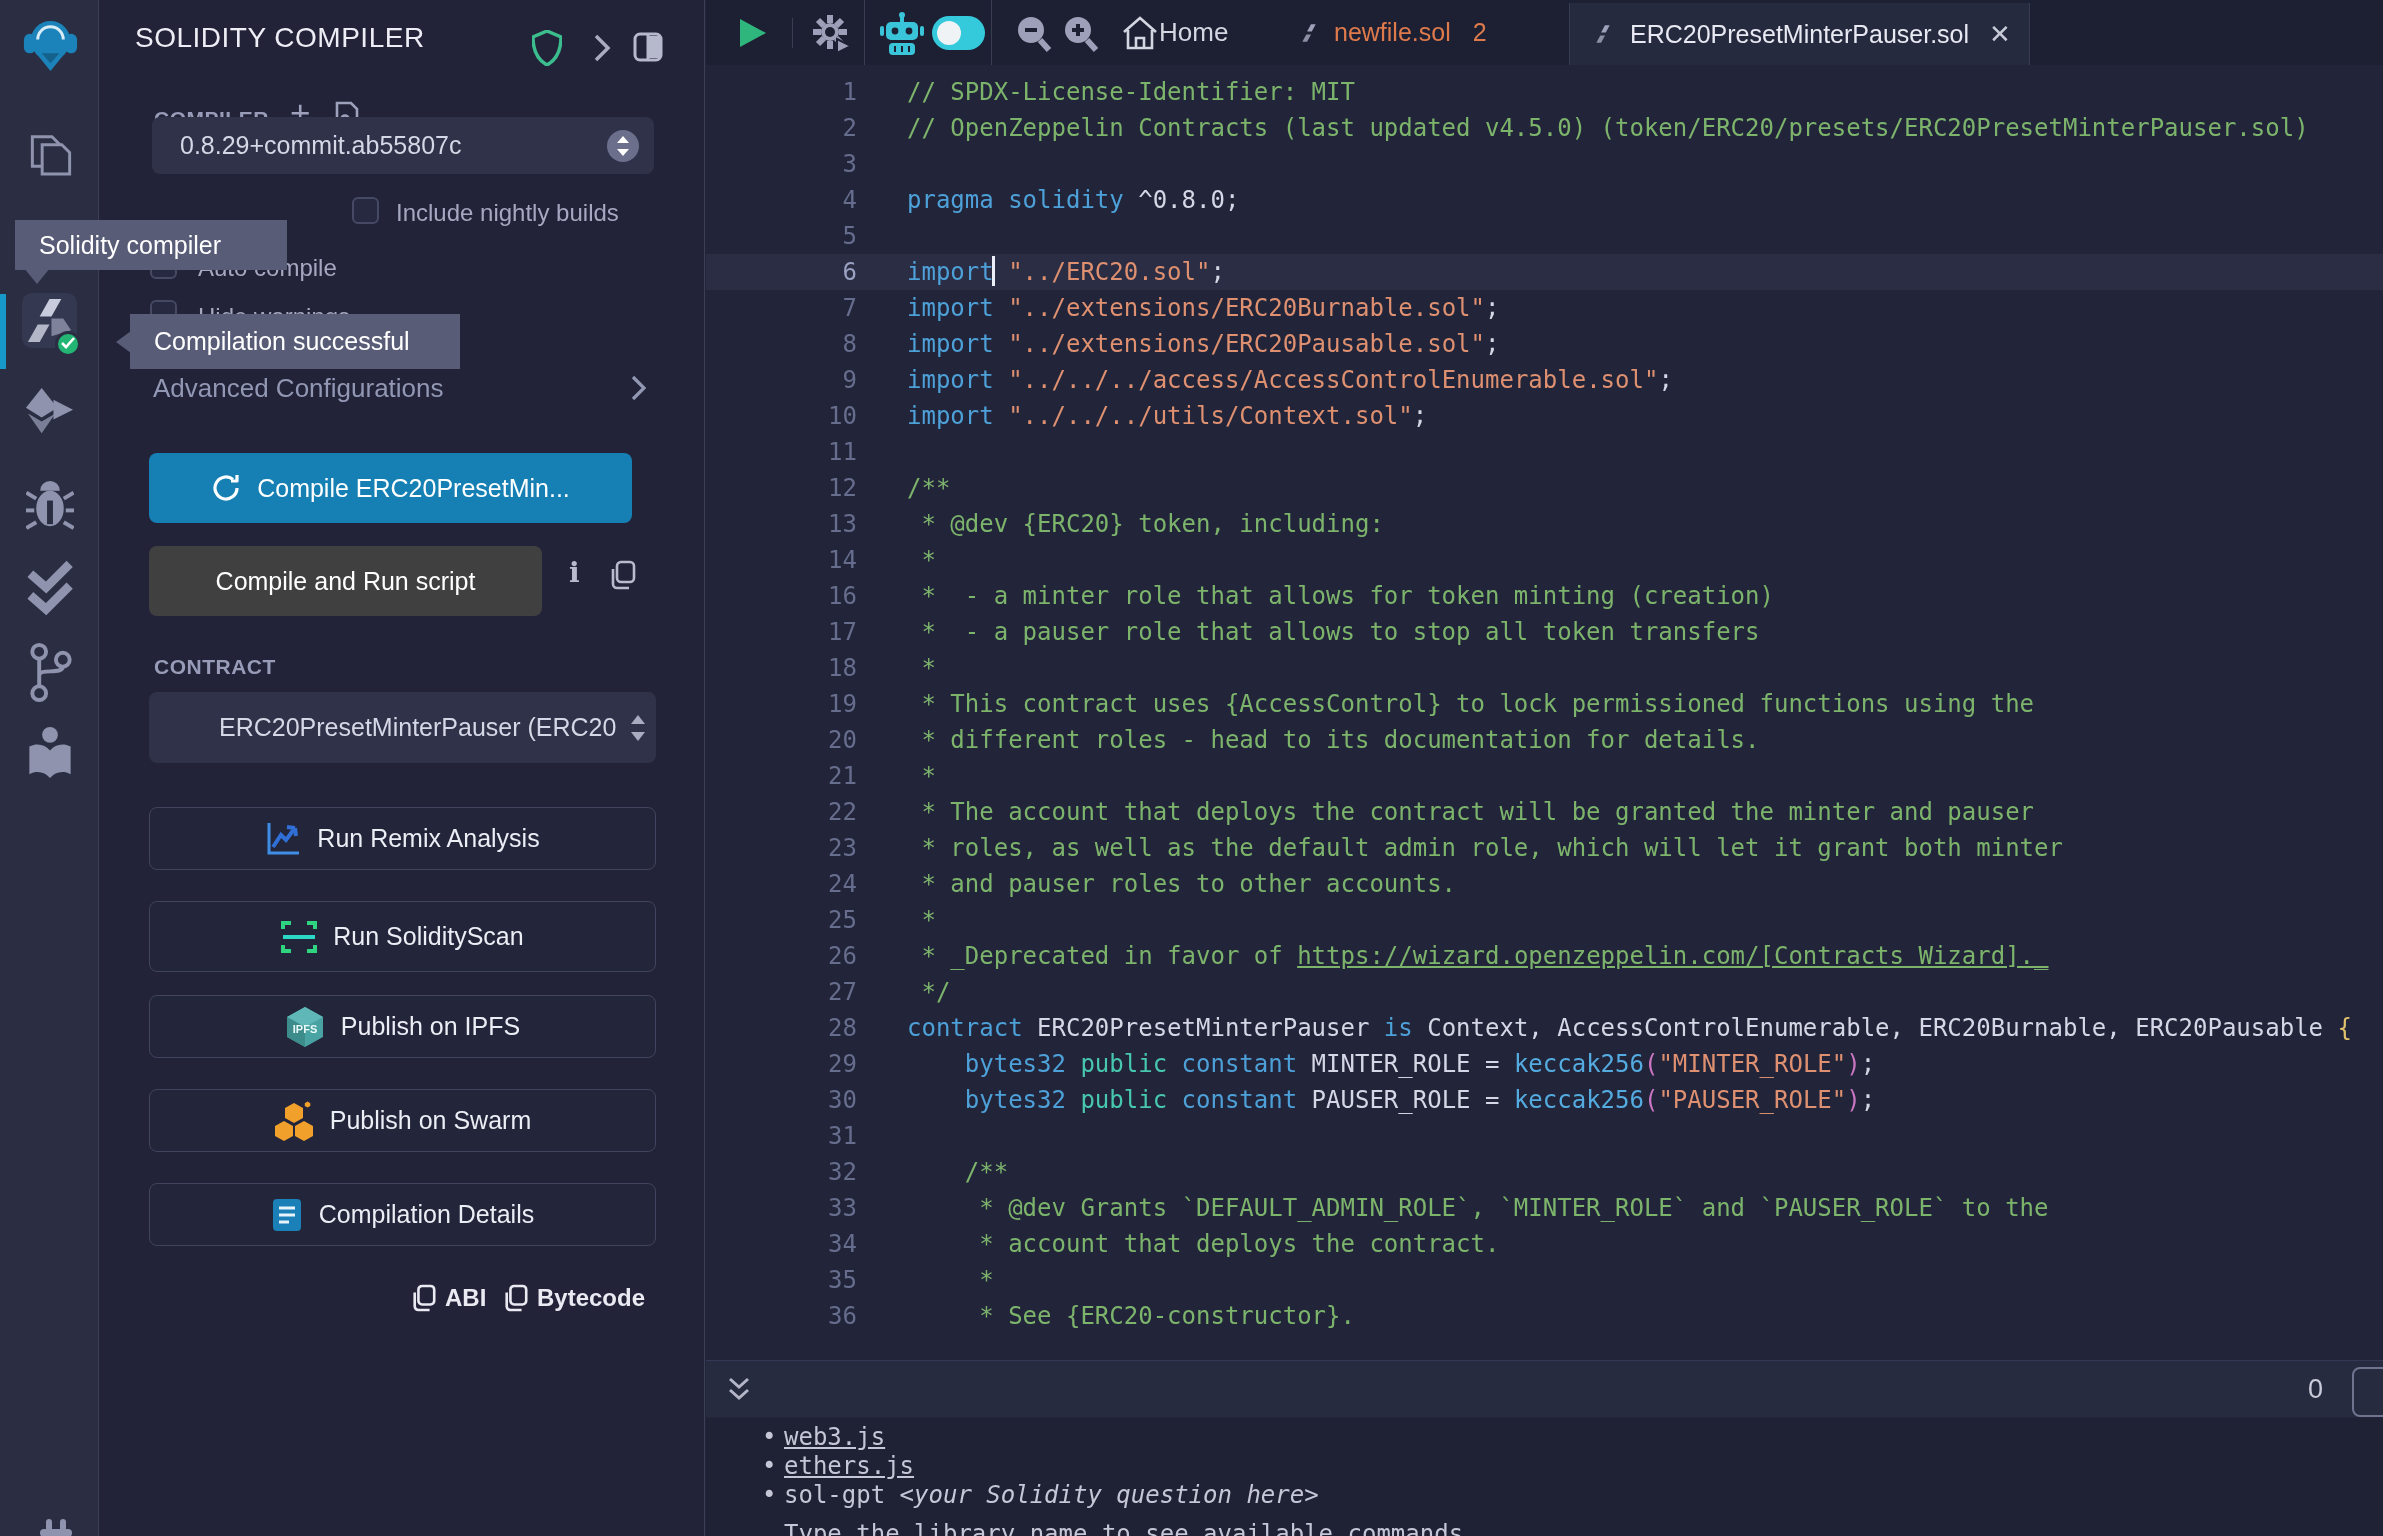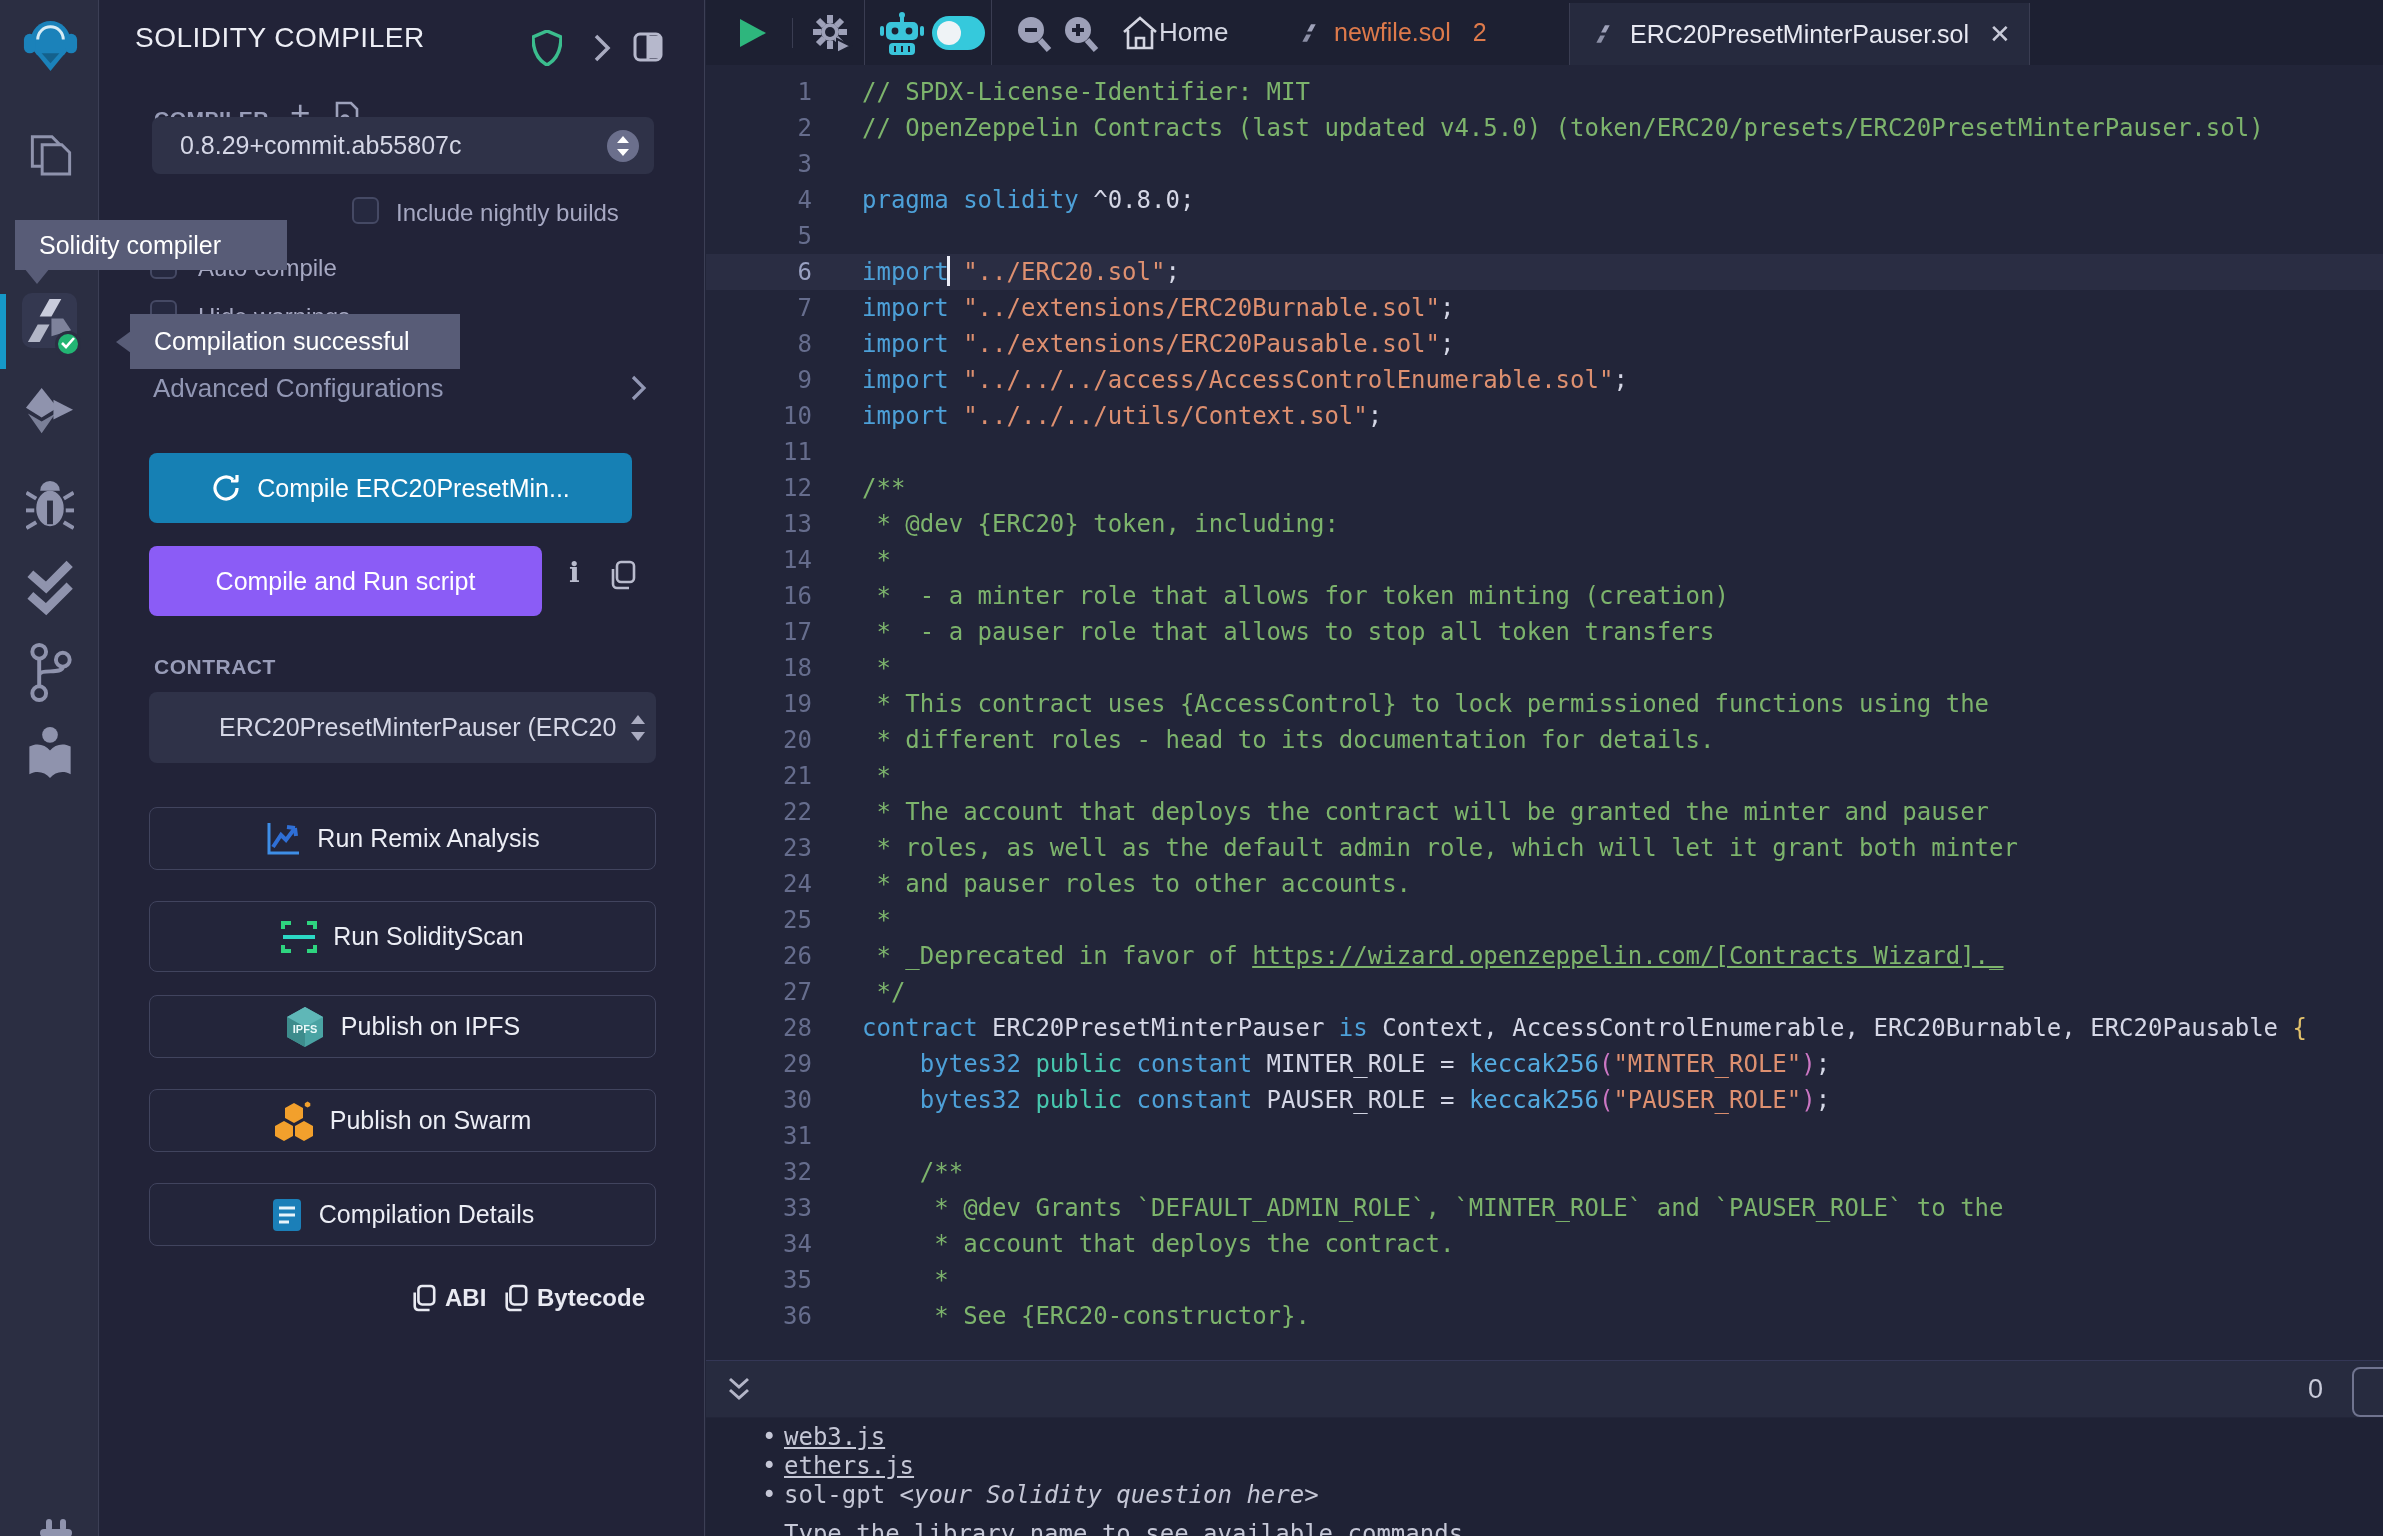--- a/index.html
+++ b/index.html
@@ -34,21 +34,21 @@
   .vline{position:absolute;top:0;width:1px;height:65px;background:#3a3d52;}
   .tb-ic{position:absolute;color:#9da0b8;}
   #home-lbl{position:absolute;left:453px;top:0;height:65px;display:flex;align-items:center;font-size:26px;color:#d4d6e2;}
   #tab1{position:absolute;left:594px;top:0;height:65px;display:flex;align-items:center;gap:12px;color:#de7a4b;font-size:25px;}
   #tab2{position:absolute;left:863px;top:3px;width:461px;height:62px;background:#262a3e;border-left:1px solid #3a3d52;border-right:1px solid #3a3d52;box-sizing:border-box;display:flex;align-items:center;}
   #tab2 .t-name{font-size:25px;color:#e8e9f2;margin-left:14px;}
   #tab2 .t-x{margin-left:20px;font-size:26px;color:#c8cad8;}
   
   #code{position:absolute;left:0;top:65px;width:100%;height:1295px;overflow:hidden;
         font-family:"DejaVu Sans Mono",monospace;font-size:24px;line-height:36px;padding-top:9px;box-sizing:border-box;}
-  .cline{height:36px;white-space:pre;position:relative;}
+  .cline{height:36px;white-space:pre;position:relative;padding-left:45px;}
   .cline.cur{background:#2a2d43;}
   .ln{display:inline-block;width:106px;text-align:right;color:#666d8d;}
   .cur .ln{color:#9aa1c2;}
   .lc{padding-left:50px;}
   .tk-com{color:#7db46c;} .tk-kw{color:#4da0d8;} .tk-pl{color:#d5d7e6;}
   .tk-str{color:#de9070;} .tk-teal{color:#47c7ae;} .tk-fn{color:#54abe0;}
   .tk-pink{color:#cb76c3;} .tk-gold{color:#e2c16b;}
   .tk-lnk{color:#7db46c;text-decoration:underline;}
   .cursor{display:inline-block;width:3px;height:30px;background:#eceef8;vertical-align:-6px;margin:0 -1.5px;}
   
@@ -206,21 +206,21 @@
     </div>
 
     <div class="btn" style="left:49px;top:453px;width:483px;height:70px;background:#1680b4;gap:16px;">
       <svg width="30" height="30" viewBox="0 0 30 30" fill="none" stroke="#fff" stroke-width="3.2">
         <path d="M26 15 a11 11 0 1 1 -4 -8.5"></path>
           <path d="M26 2 v6 h-6" stroke-linejoin="round"></path>
       </svg>
       <span>Compile ERC20PresetMin...</span>
     </div>
 
-    <div class="btn" style="left:49px;top:546px;width:393px;height:70px;background:#8b5cf6;">
+    <div class="btn" style="left:49px;top:546px;width:393px;height:70px;background:#404040;">
       <span>Compile and Run script</span>
     </div>
     <div class="abs" style="left:469px;top:556px;font-family:'DejaVu Serif',serif;font-size:28px;font-weight:700;color:#b9bbcd;">i</div>
     <div class="abs" style="left:509px;top:560px;">
       <svg width="28" height="30" viewBox="0 0 28 30" fill="none" stroke="#b9bbcd" stroke-width="2.6">
           <rect x="8" y="2" width="17" height="20" rx="4"></rect>
           <path d="M4 9 v15 a4 4 0 0 0 4 4 h12"></path>
         </svg>
     </div>
 

